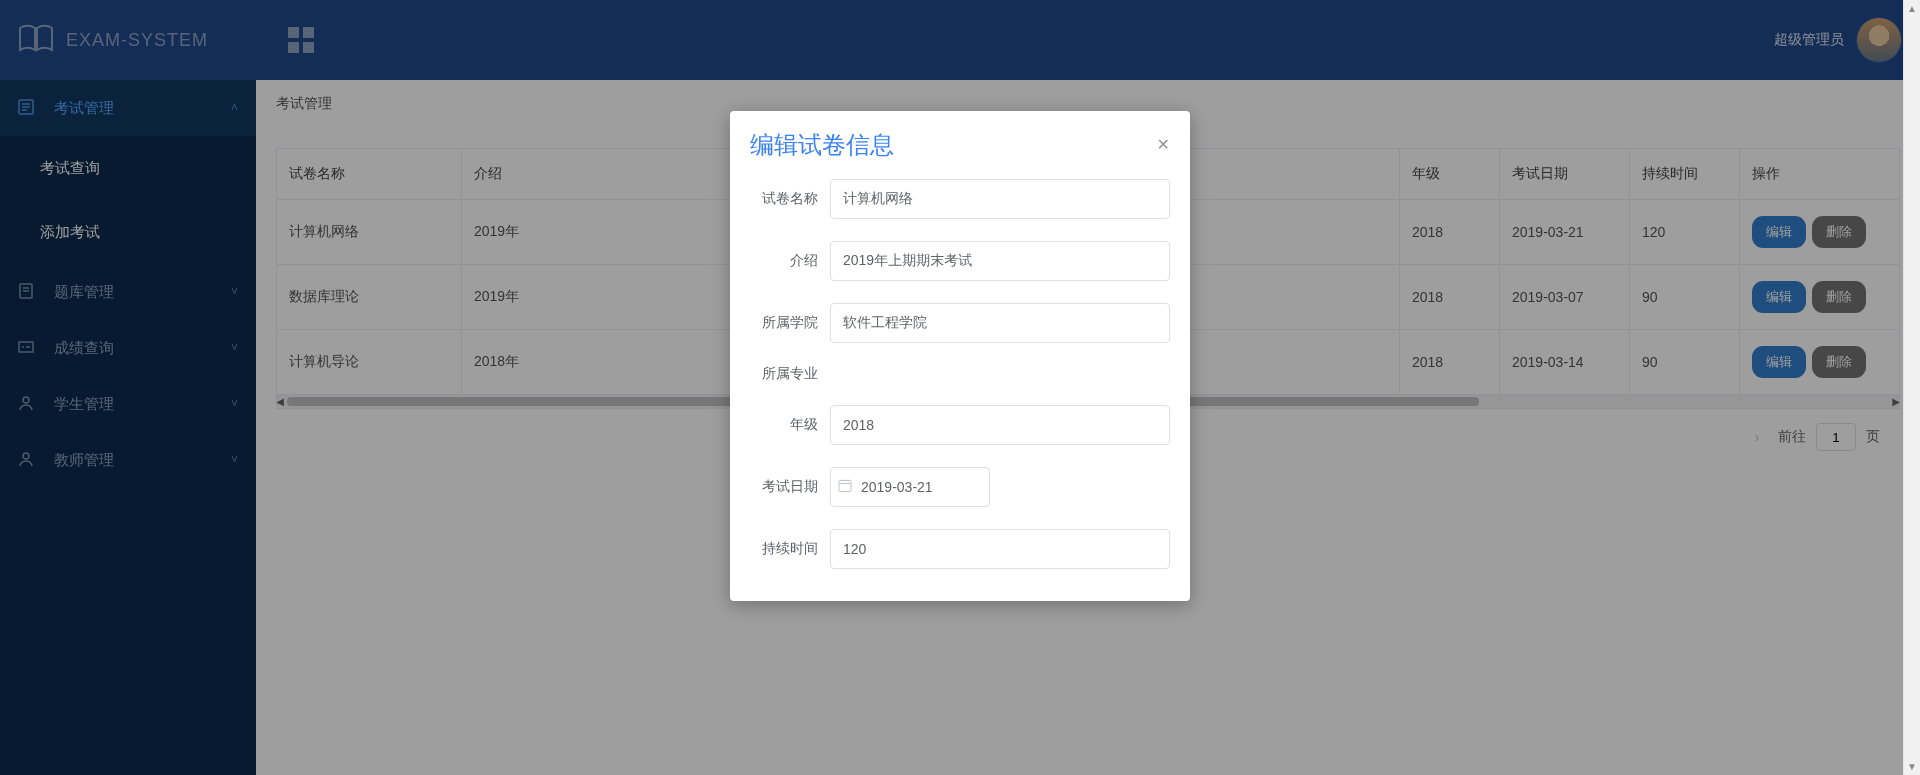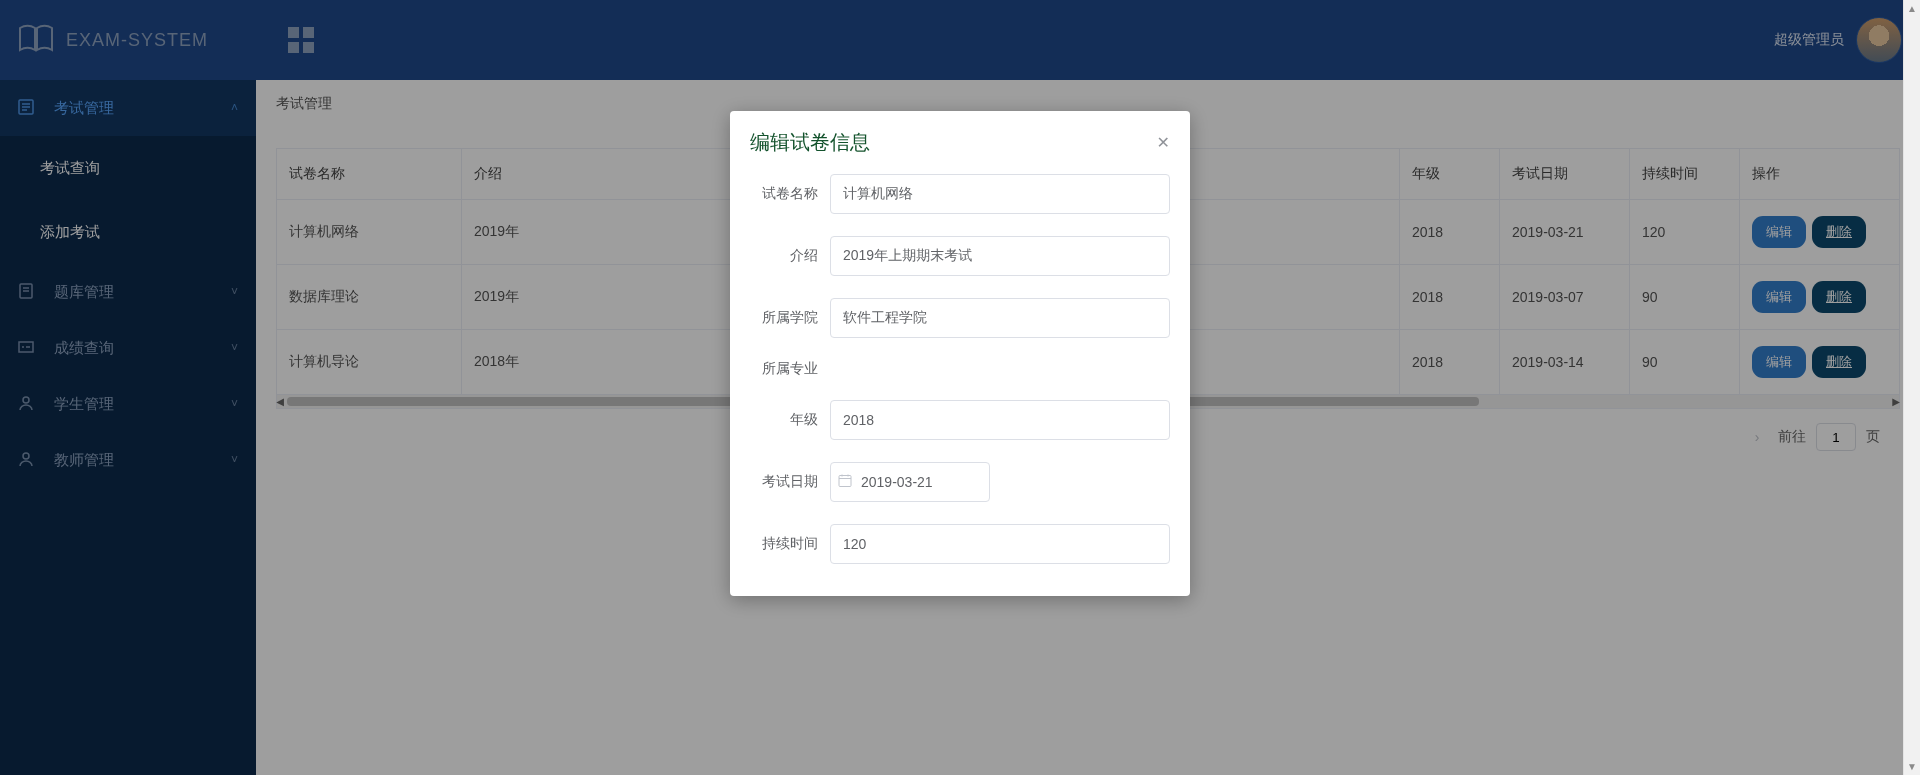--- a/index.html
+++ b/index.html
@@ -74,21 +74,21 @@
     font-size: 14px;
     color: #555;
     white-space: nowrap;
     overflow: hidden;
     text-overflow: ellipsis;
   }
   table.data th { background: #fff; font-weight: 500; color: #444; }
 
   .btn { display: inline-block; padding: 7px 14px; border-radius: 11px; color: #fff; font-size: 13px; cursor: pointer; border: none; margin-right: 6px; }
   .btn-primary { background: #337ecc; }
-  .btn-danger  { background: #0c4a6e; text-decoration: underline; }
+  .btn-danger  { background: #737373; }
 
   .hscroll {
     height: 14px; background: #f2f2f2; border: 1px solid #ebeef5; border-top: none; position: relative;
   }
   .hscroll-thumb { position: absolute; left: 10px; right: 420px; top: 2px; bottom: 2px; background: #c1c1c1; border-radius: 4px; }
   .hscroll-arrow { position: absolute; top: 0; bottom: 0; width: 14px; display: flex; align-items: center; justify-content: center; color: #666; font-size: 10px; }
   .hscroll-arrow.left { left: -4px; }
   .hscroll-arrow.right { right: -4px; }
 
   .pager { display: flex; align-items: center; justify-content: flex-end; gap: 10px; padding: 14px 20px; color: #666; }
@@ -104,21 +104,21 @@
     width: 460px;
     background: #fff;
     border-radius: 4px;
     box-shadow: 0 4px 20px rgba(0,0,0,.3);
     padding-bottom: 10px;
   }
   .modal-head {
     display: flex; align-items: center;
     padding: 18px 20px 10px 20px;
   }
-  .modal-title { font-size: 20px; color: #14532d; }
+  .modal-title { font-size: 24px; color: #3b82f6; }
   .modal-close { margin-left: auto; color: #909399; cursor: pointer; font-size: 16px; line-height: 1; }
   .form { padding: 8px 20px 0 20px; }
   .form-row { display: flex; align-items: center; margin-bottom: 22px; }
   .form-label { width: 80px; text-align: right; padding-right: 12px; color: #606266; font-size: 14px; }
   .form-input, .form-date {
     flex: 1; height: 40px; border: 1px solid #dcdfe6; border-radius: 4px;
     padding: 0 12px; font-size: 14px; color: #606266; outline: none;
     background: #fff;
   }
   .date-wrap { position: relative; flex: 0 0 160px; }

